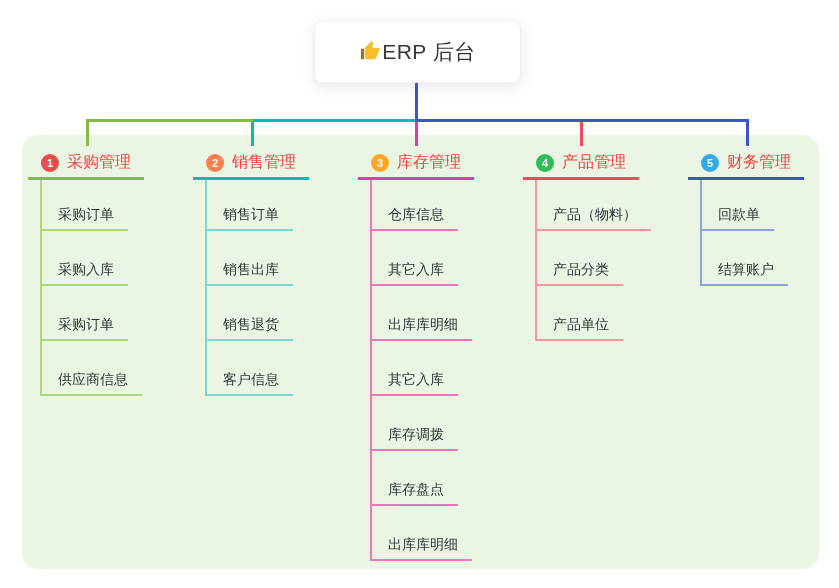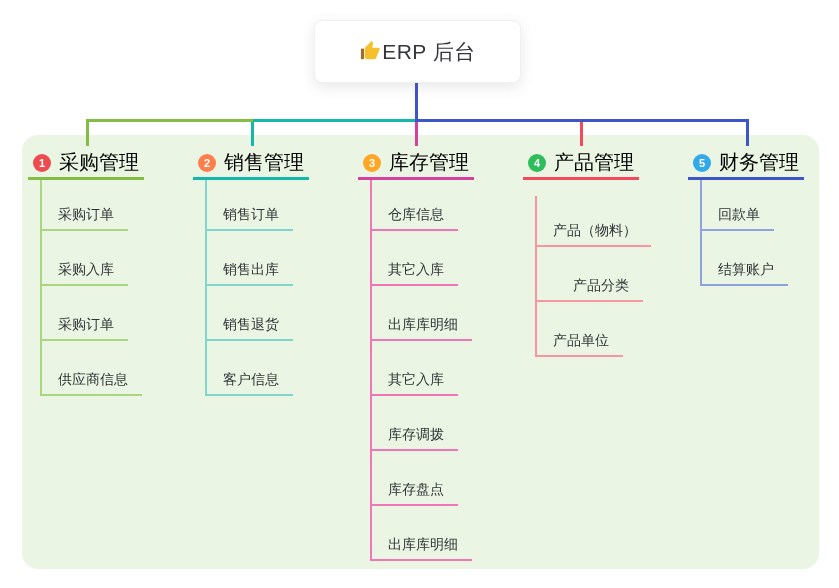--- a/index.html
+++ b/index.html
@@ -46,21 +46,21 @@
   .b5{left:688px;}
   .bhead{
     box-sizing:border-box;height:32px;border-bottom:3px solid #999;
     display:flex;align-items:center;justify-content:center;gap:8px;
     cursor:default;
   }
   .badge{
     width:18px;height:18px;border-radius:50%;flex:0 0 18px;
     color:#fff;font-size:11px;font-weight:bold;line-height:18px;text-align:center;
   }
-  .blabel{font-size:20px;color:#000000;white-space:nowrap;}
+  .blabel{font-size:16px;color:#ef4444;white-space:nowrap;}
   .children{margin-left:12px;}
   .child{
     box-sizing:border-box;height:55px;width:max-content;
     border-left:2px solid #ccc;border-bottom:2px solid #ccc;
     display:flex;align-items:flex-end;
   }
   .child:first-child{height:51px;}
   .child-label{
     font-size:14px;color:#2f3337;white-space:nowrap;
     padding:0 14px 5px 16px;
@@ -162,24 +162,24 @@
       </div>
   </div>
 </div>
 
 <div class="branch b4">
   <div class="bhead" style="border-bottom-color: rgb(244, 72, 92);">
     <span class="badge" style="background: rgb(46, 189, 91);">4</span>
     <span class="blabel">产品管理</span>
   </div>
   <div class="children">
-    <div class="child" style="border-color: rgb(248, 149, 159); margin-top: 16px;">
+    <div class="child" style="border-color: rgb(248, 149, 159);">
         <span class="child-label">产品（物料）</span>
       </div>
-    <div class="child" style="border-color: rgb(248, 149, 159); padding-left: 20px;">
+    <div class="child" style="border-color: rgb(248, 149, 159);">
         <span class="child-label">产品分类</span>
       </div>
     <div class="child" style="border-color: rgb(248, 149, 159);">
         <span class="child-label">产品单位</span>
       </div>
   </div>
 </div>
 
 <div class="branch b5">
   <div class="bhead" style="border-bottom-color: rgb(61, 85, 198);">

